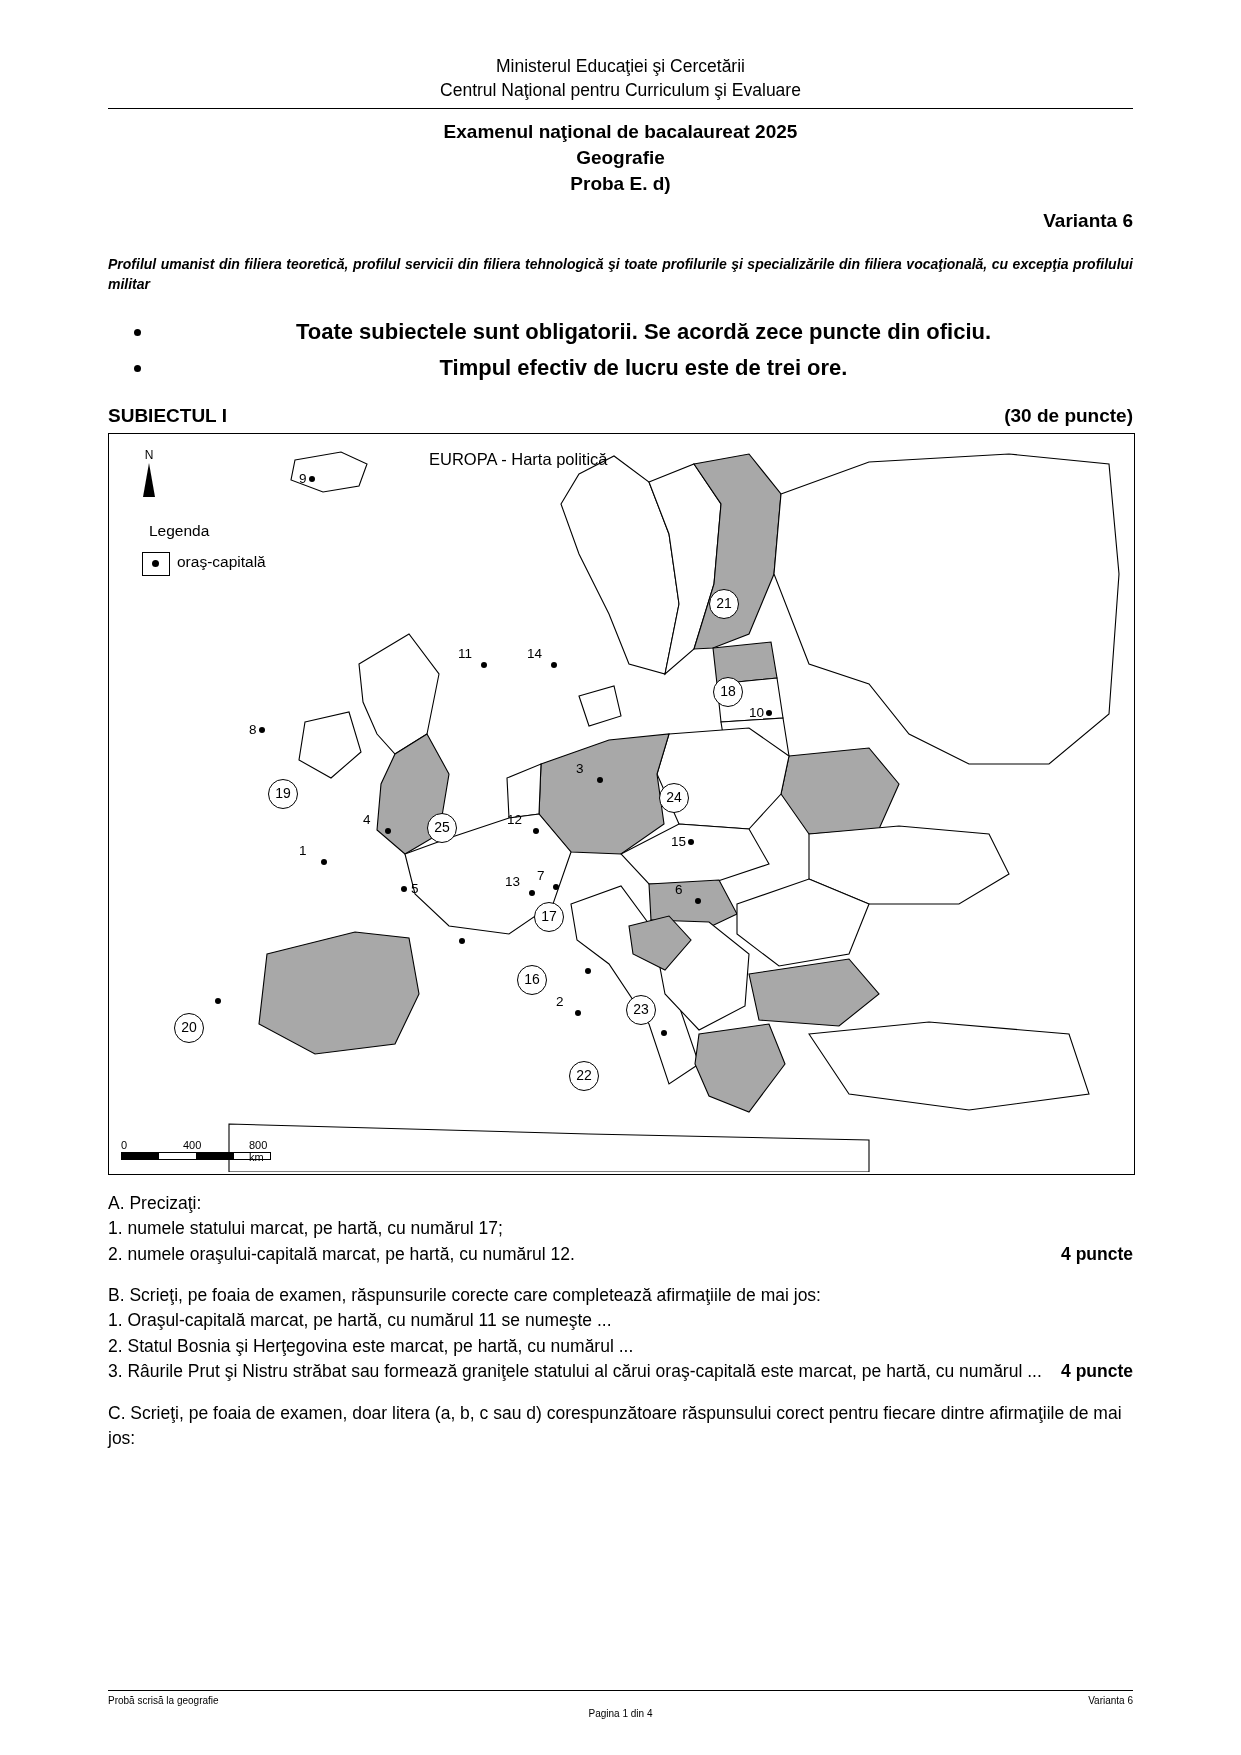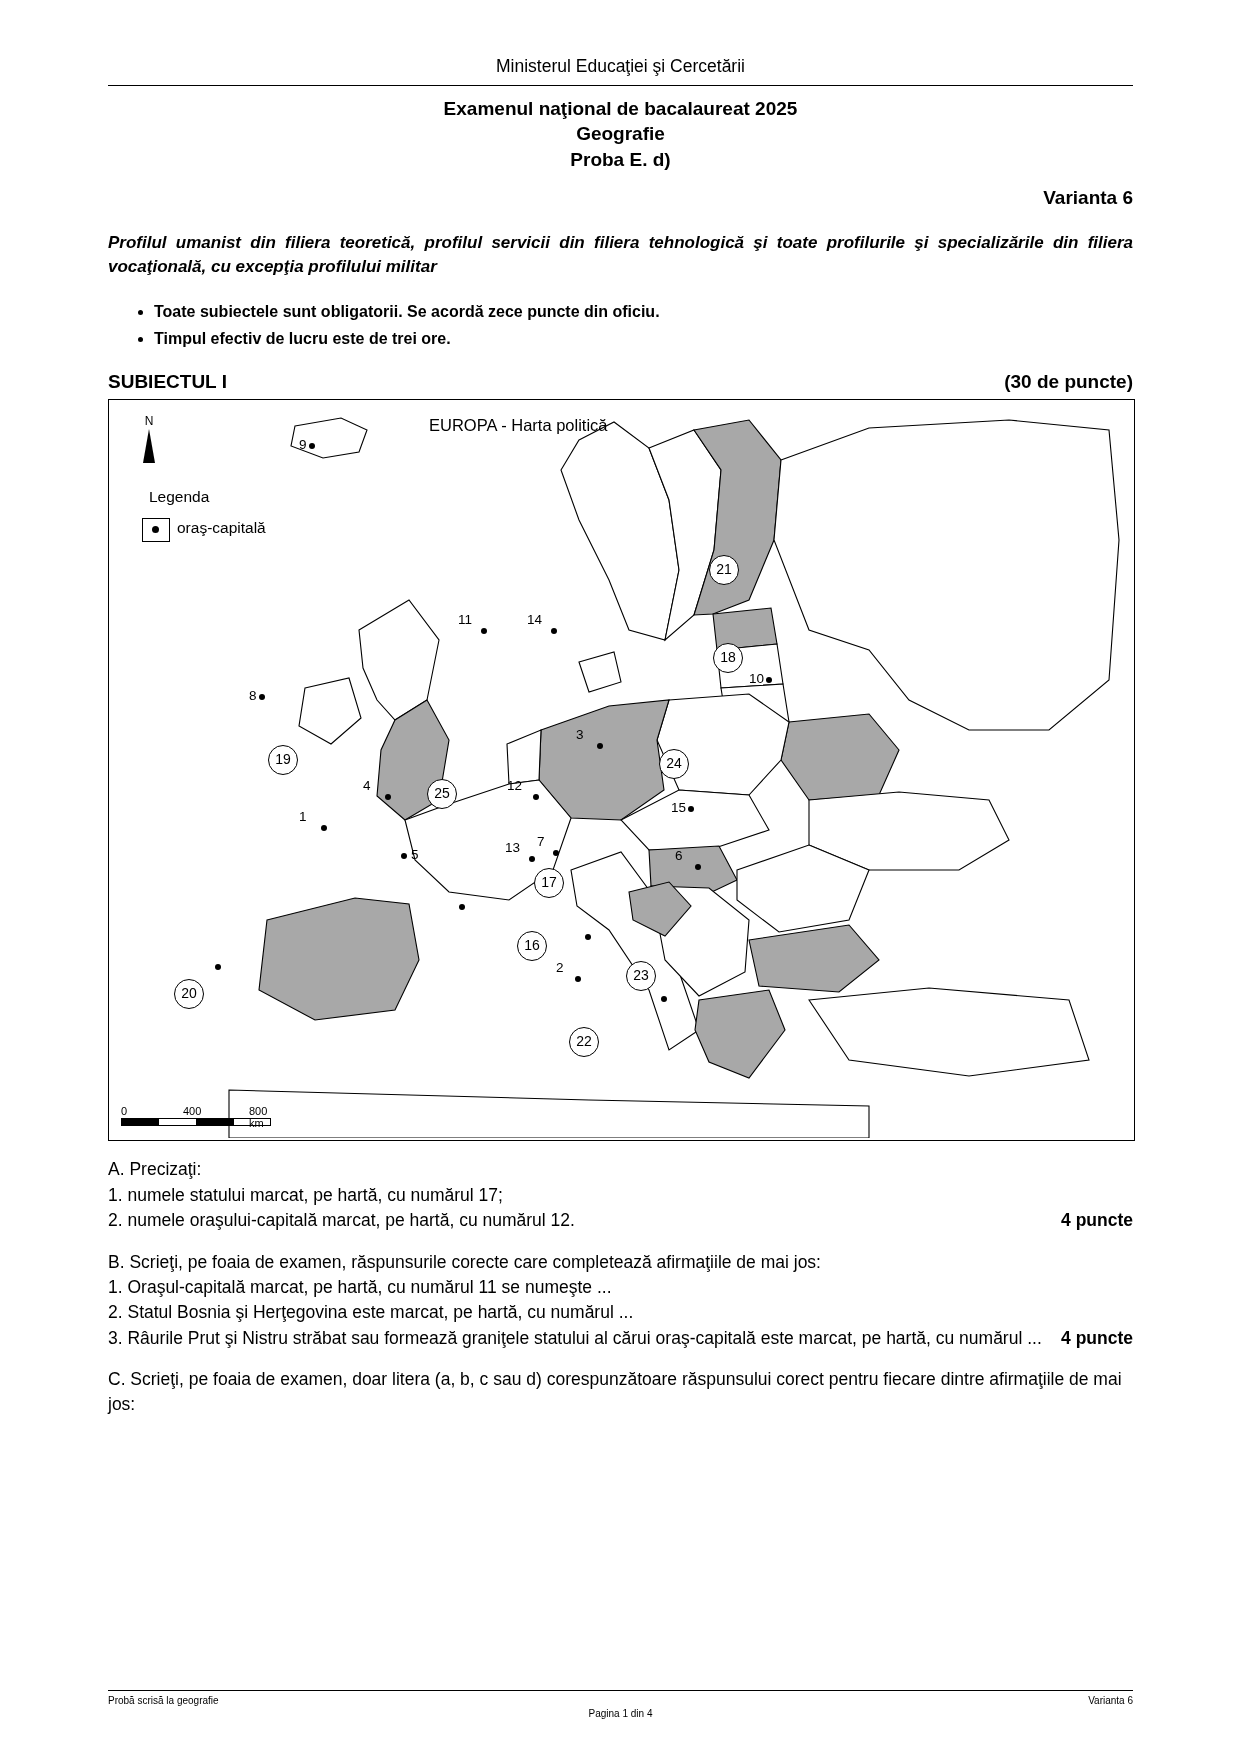--- a/index.html
+++ b/index.html
@@ -41,30 +41,31 @@
   .variant-right {
     text-align: right;
     font-weight: bold;
     font-size: 19px;
     margin-top: 14px;
   }
   .profile-note {
     margin-top: 22px;
     font-style: italic;
     font-weight: bold;
-    font-size: 17px;
+    font-size: 14px;
     line-height: 1.45;
     text-align: justify;
   }
   ul.bullets {
     margin: 20px 0 16px 0;
     padding-left: 46px;
     font-weight: bold;
-    font-size: 16px;
+    font-size: 22px;
     line-height: 1.55;
+    text-align: center;
   }
   ul.bullets li { margin-bottom: 2px; }
   .subject-row {
     display: flex;
     justify-content: space-between;
     font-weight: bold;
     font-size: 19px;
     margin-top: 20px;
     margin-bottom: 6px;
   }
@@ -215,20 +216,21 @@
   }
   svg.mapsvg { position: absolute; left: 0; top: 0; }
 </style>
 </head>
 <body>
 
 <div class="page">
 
   <div class="header-center">
     <div>Ministerul Educaţiei şi Cercetării</div>
+    <div>Centrul Naţional pentru Curriculum şi Evaluare</div>
   </div>
   <hr class="hr-top">
 
   <div class="title-block">
     <div>Examenul naţional de bacalaureat 2025</div>
     <div>Geografie</div>
     <div>Proba E. d)</div>
   </div>
 
   <div class="variant-right">Varianta 6</div>

